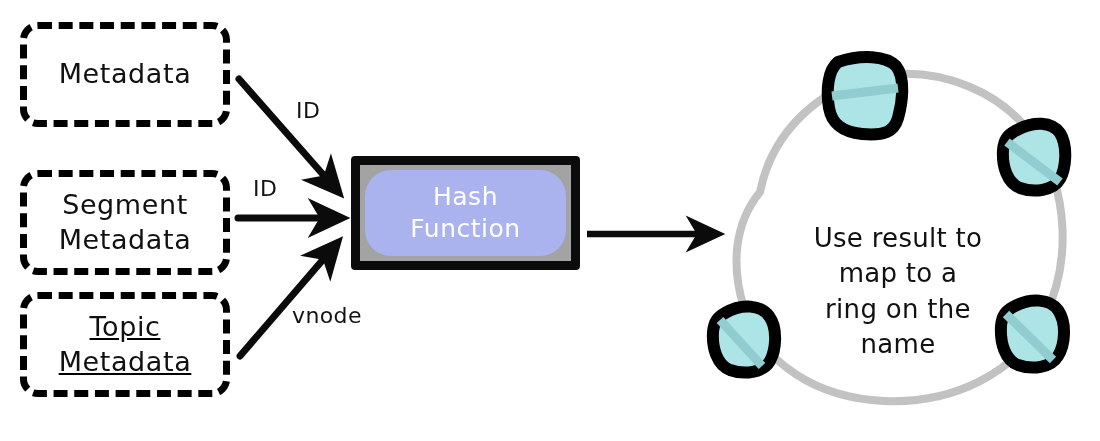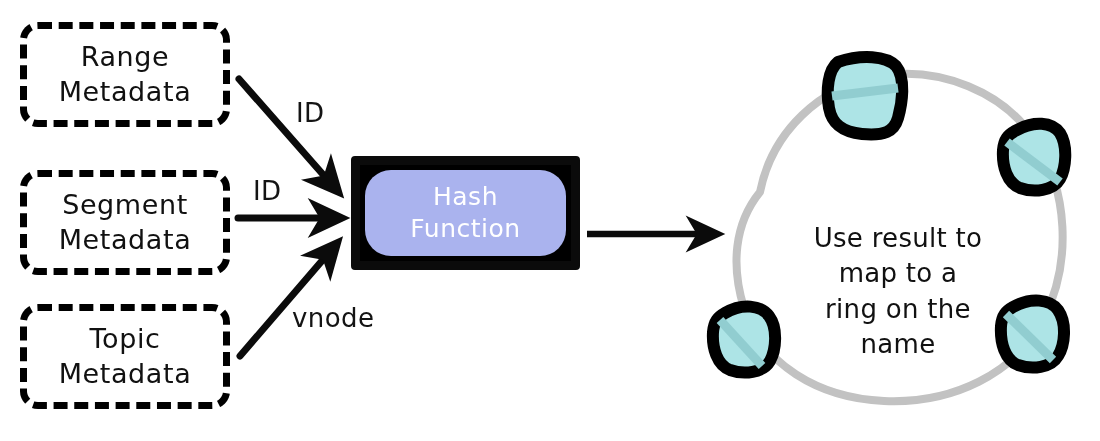--- a/index.html
+++ b/index.html
@@ -47,21 +47,21 @@
     letter-spacing: 0.6px;
     font-weight: 400;
   }
 
   
   #hash-box {
     position: absolute;
     box-sizing: border-box;
     border: 9px solid #0b0b0b;
     border-radius: 4px;
-    background: #000000;
+    background: #a3a3a3;
     padding: 5px;
   }
   #hash-fill {
     width: 100%;
     height: 100%;
     box-sizing: border-box;
     border-radius: 26px;
     display: flex;
     flex-direction: column;
     align-items: center;
@@ -73,21 +73,21 @@
     font-size: 25px;
     line-height: 1.3;
     color: #ffffff;
     letter-spacing: 0.5px;
   }
 
   
   .edge-label {
     position: absolute;
     font-family: "DejaVu Sans", sans-serif;
-    font-size: 26px;
+    font-size: 22px;
     color: #141414;
     white-space: nowrap;
     letter-spacing: 0.4px;
   }
 
   
   #ring-caption {
     position: absolute;
     left: 786px;
     top: 178px;
@@ -155,30 +155,29 @@
 
     <g>
       <path d="M 1013 307 C 1031 297, 1050 299, 1058 310 C 1067 323, 1065 345, 1058 356
                C 1051 368, 1032 370, 1018 365 C 1005 360, 1000 343, 1001 326
                C 1002 315, 1006 311, 1013 307 Z" fill="#ade4e6" stroke="#000000" stroke-width="12" stroke-linejoin="round"></path>
       <path d="M 1006 314 L 1053 360" stroke="#91cdd0" stroke-width="9" fill="none"></path>
     </g>
   </svg>
 
   <div class="meta-box" style="left:20px; top:22px; width:210px; height:105px;">
-    <div class="meta-line">Range</div>
     <div class="meta-line">Metadata</div>
   </div>
 
   <div class="meta-box" style="left:20px; top:170px; width:210px; height:105px;">
     <div class="meta-line">Segment</div>
     <div class="meta-line">Metadata</div>
   </div>
 
-  <div class="meta-box" style="left:20px; top:304px; width:210px; height:105px;">
+  <div class="meta-box" style="left:20px; top:292px; width:210px; height:105px;text-decoration:underline;">
     <div class="meta-line">Topic</div>
     <div class="meta-line">Metadata</div>
   </div>
 
   <div id="hash-box" style="left:351px; top:156px; width:229px; height:114px;">
     <div id="hash-fill" style="background:#aab3ee;">
       <div class="hash-line">Hash</div>
       <div class="hash-line">Function</div>
     </div>
   </div>

